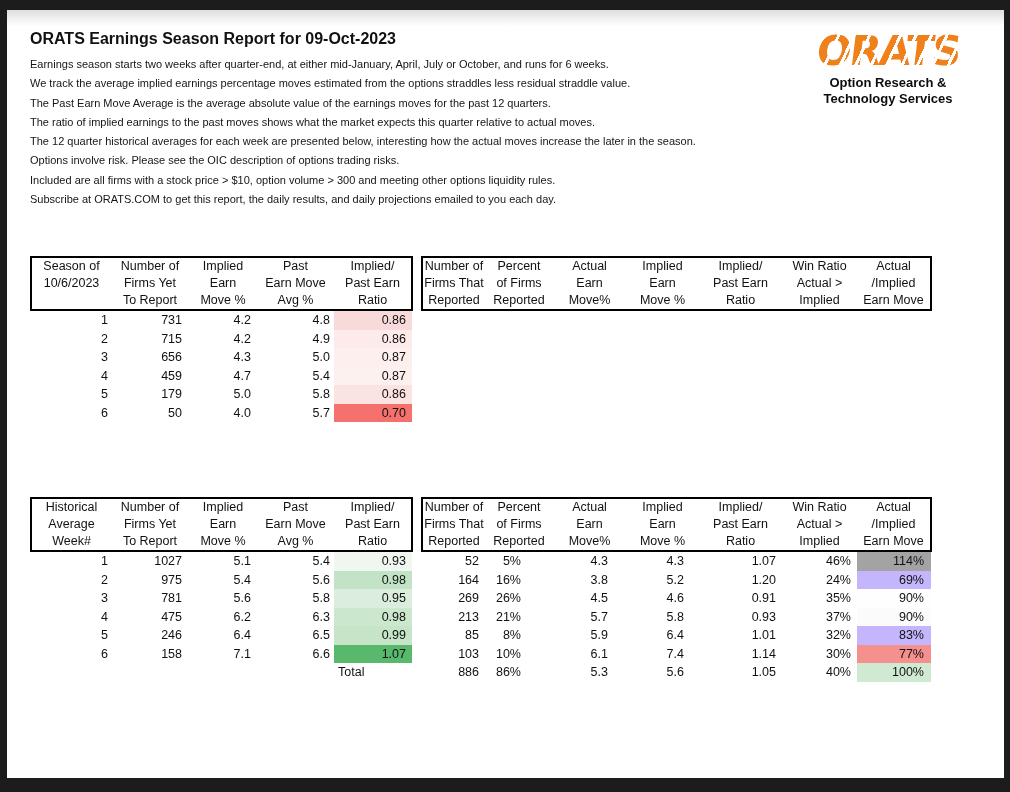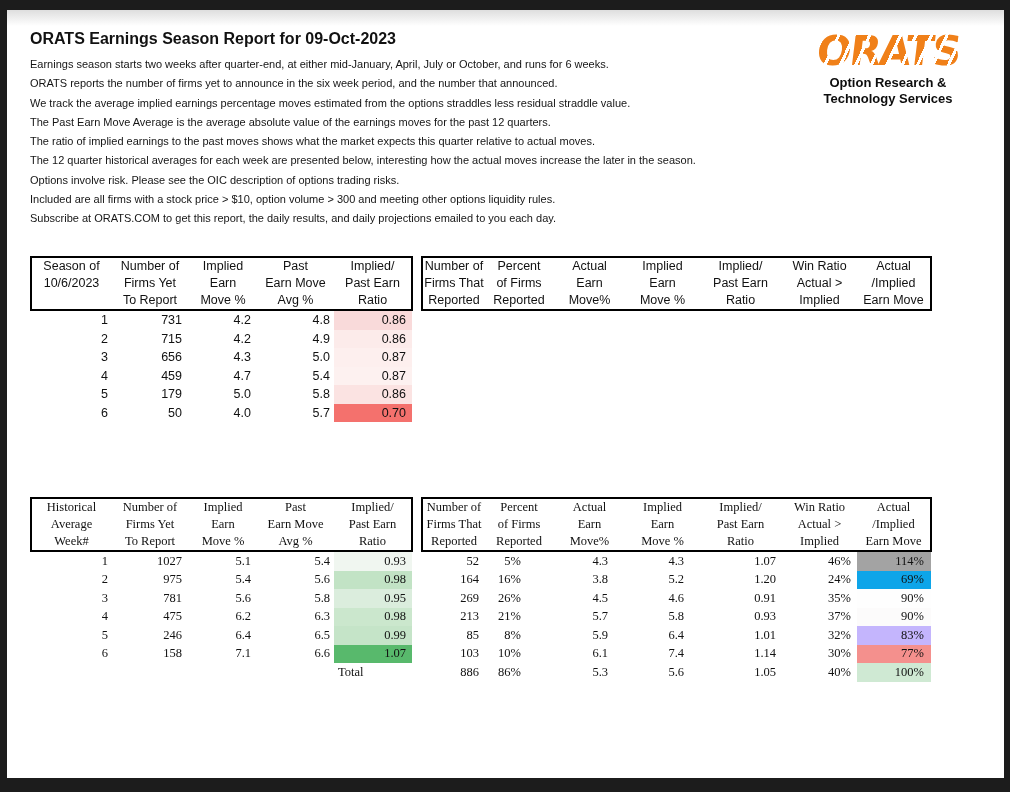--- a/index.html
+++ b/index.html
@@ -42,21 +42,21 @@
   }
   .tagline{
     margin-top:1px;font-weight:bold;font-size:13px;line-height:15.5px;color:#0d0d0d;
   }
   table.tbl{
     position:absolute;left:23px;width:900px;
     border-collapse:collapse;table-layout:fixed;
     font-size:12.5px;color:#111;
   }
   .t1{top:246px;}
-  .t2{top:487px;font-family:Liberation Serif, serif;}
+  .t2{top:487px;}
   .tbl th{
     font-weight:normal;white-space:pre-line;vertical-align:top;
     text-align:center;line-height:17px;height:51px;padding:0;
     font-size:12.5px;border:0 solid #000;
   }
   .bt{border-top-width:2.5px !important;}
   .bb{border-bottom-width:2.5px !important;}
   .bl{border-left-width:2.5px !important;}
   .br{border-right-width:2.5px !important;}
   .tbl td{
@@ -74,21 +74,20 @@
 </style>
 </head>
 <body>
 
 <div class="page">
 
   <h1 class="title">ORATS Earnings Season Report for 09-Oct-2023</h1>
 
   <div class="intro">
     <div>Earnings season starts two weeks after quarter-end, at either mid-January, April, July or October, and runs for 6 weeks.</div>
-    <div>ORATS reports the number of firms yet to announce in the six week period, and the number that announced.</div>
     <div>We track the average implied earnings percentage moves estimated from the options straddles less residual straddle value.</div>
     <div>The Past Earn Move Average is the average absolute value of the earnings moves for the past 12 quarters.</div>
     <div>The ratio of implied earnings to the past moves shows what the market expects this quarter relative to actual moves.</div>
     <div>The 12 quarter historical averages for each week are presented below, interesting how the actual moves increase the later in the season.</div>
     <div>Options involve risk. Please see the OIC description of options trading risks.</div>
     <div>Included are all firms with a stock price &gt; $10, option volume &gt; 300 and meeting other options liquidity rules.</div>
     <div>Subscribe at ORATS.COM to get this report, the daily results, and daily projections emailed to you each day.</div>
   </div>
 
   <div class="logo">
@@ -329,21 +328,21 @@
           <td>5.4</td>
           <td>5.6</td>
           <td style="background: rgb(194, 227, 197);">0.98</td>
           <td class="gap"></td>
           <td>164</td>
           <td>16%</td>
           <td>3.8</td>
           <td>5.2</td>
           <td>1.20</td>
           <td>24%</td>
-          <td style="background: #0ea5e9;">69%</td>
+          <td style="background: #c4b5fd;">69%</td>
         </tr>
         <tr>
           <td>3</td>
           <td>781</td>
           <td>5.6</td>
           <td>5.8</td>
           <td style="background: rgb(219, 237, 221);">0.95</td>
           <td class="gap"></td>
           <td>269</td>
           <td>26%</td>

